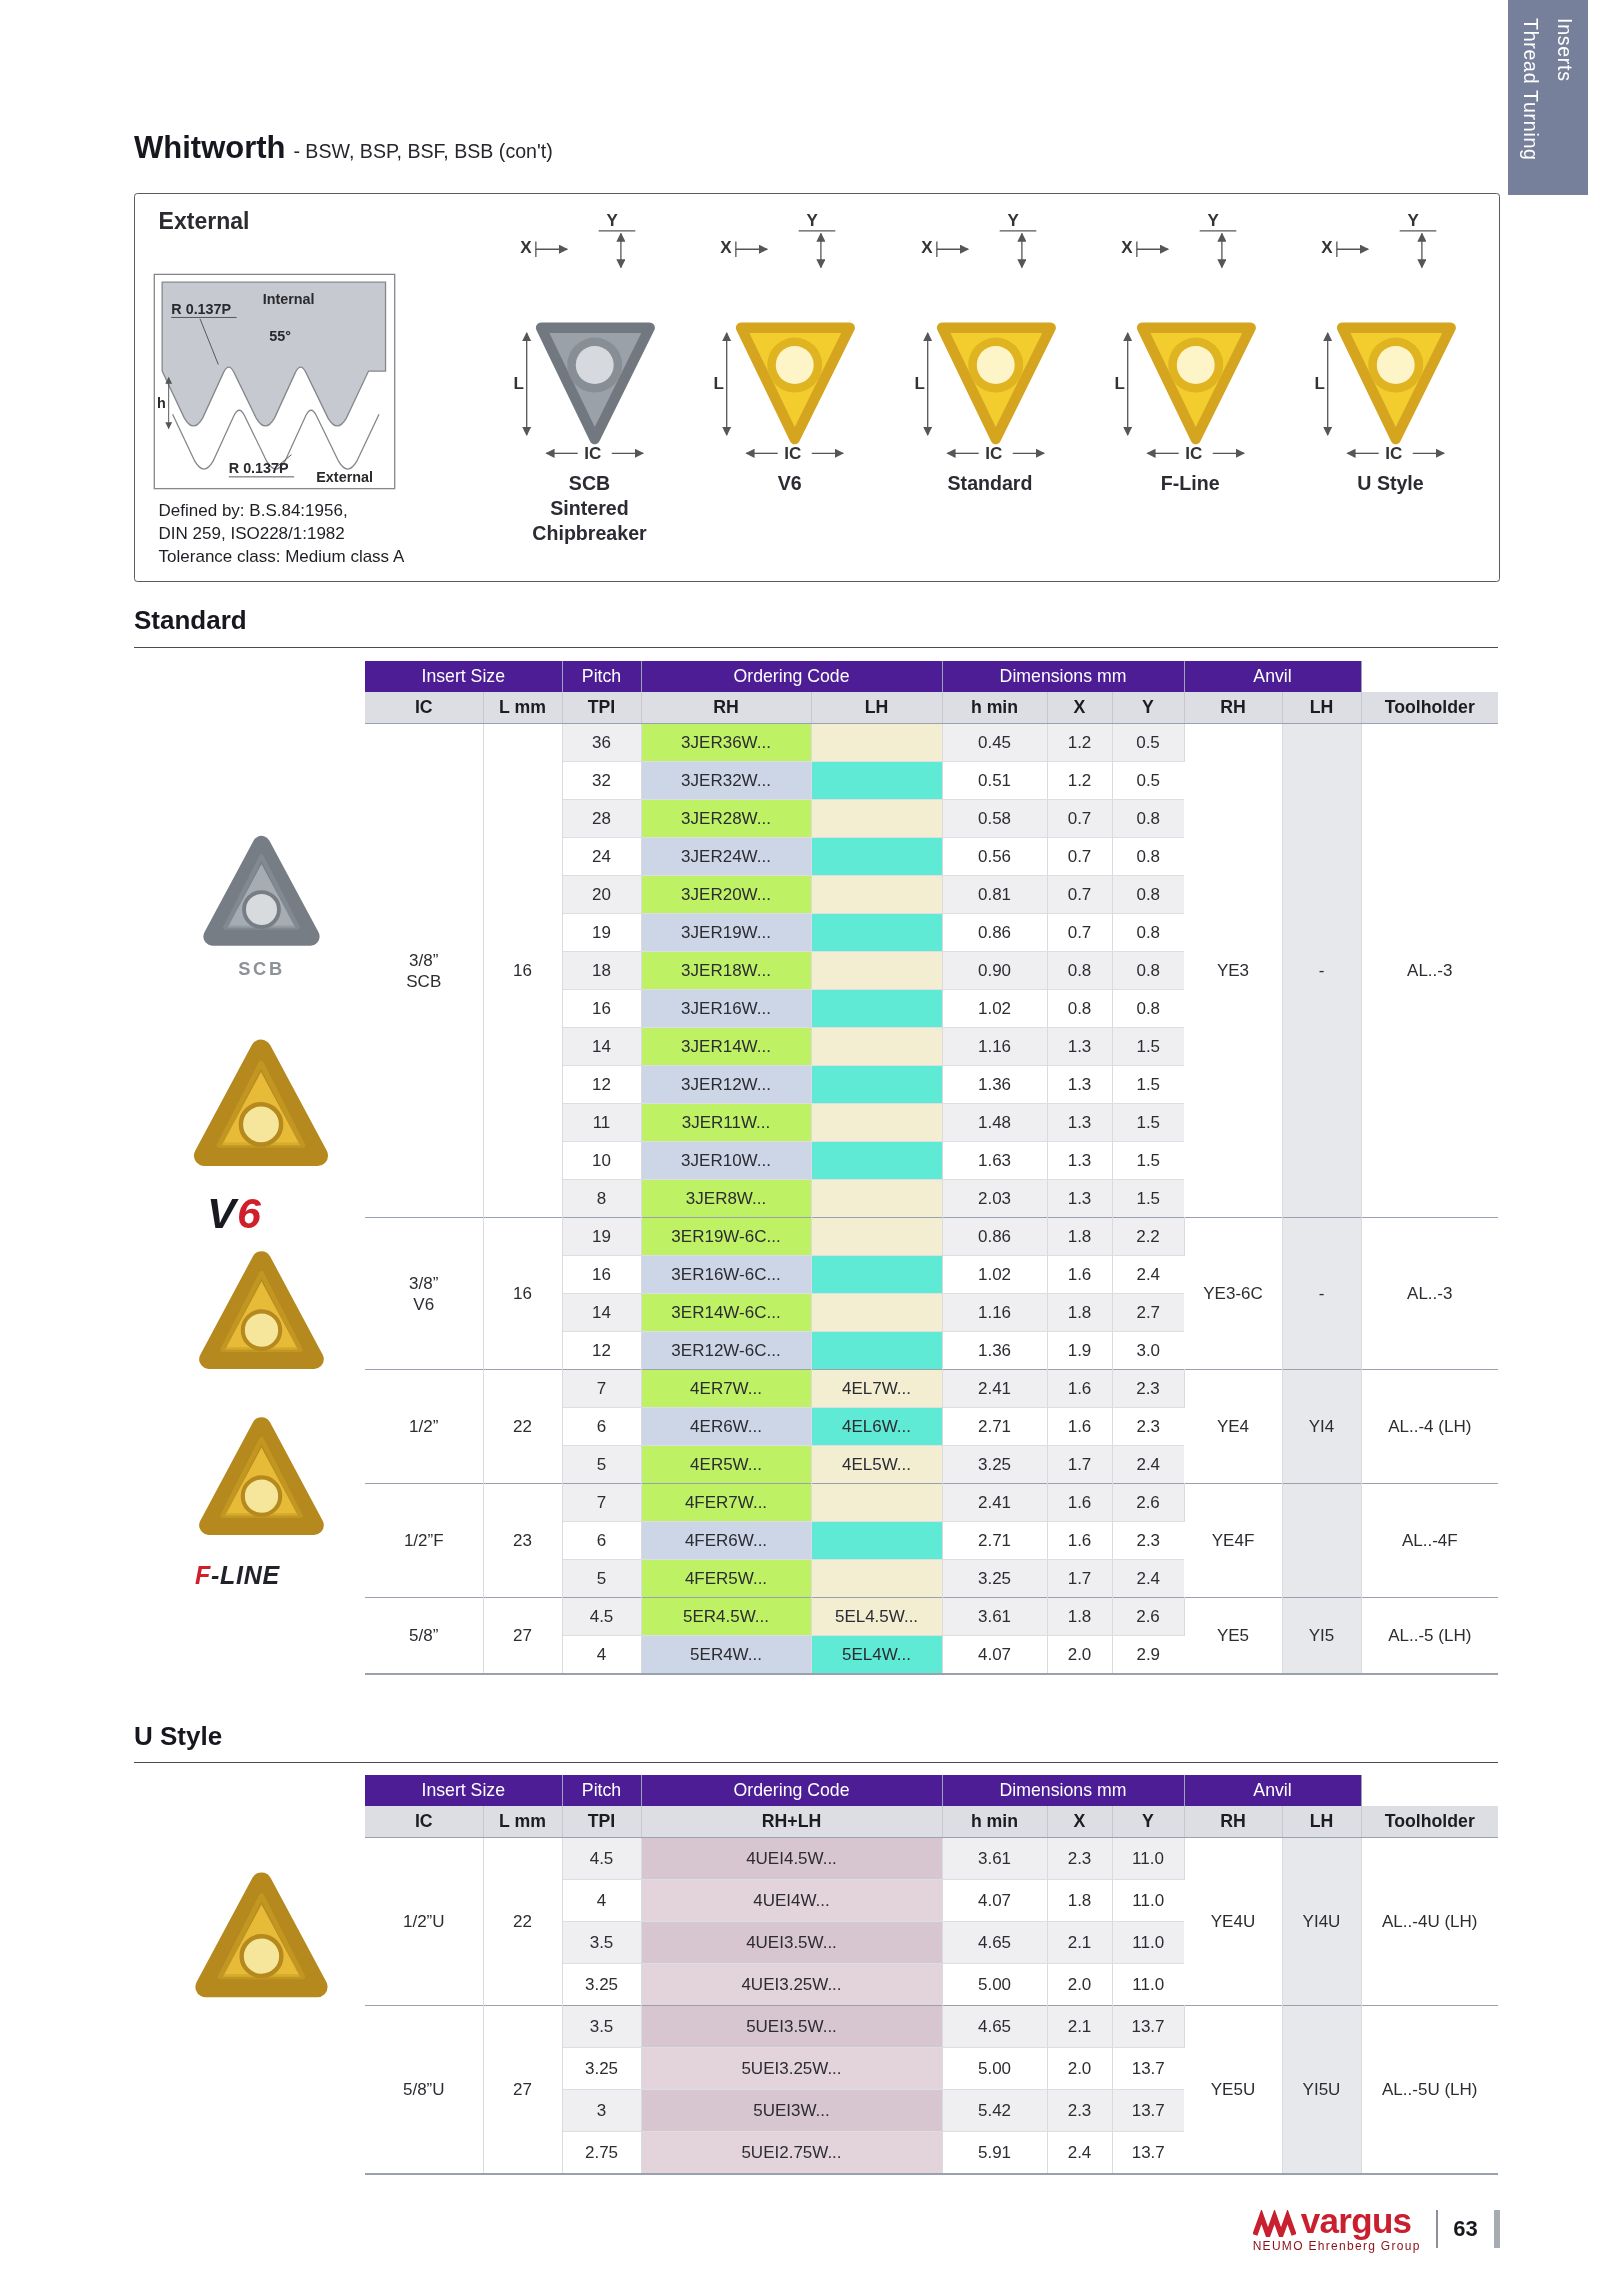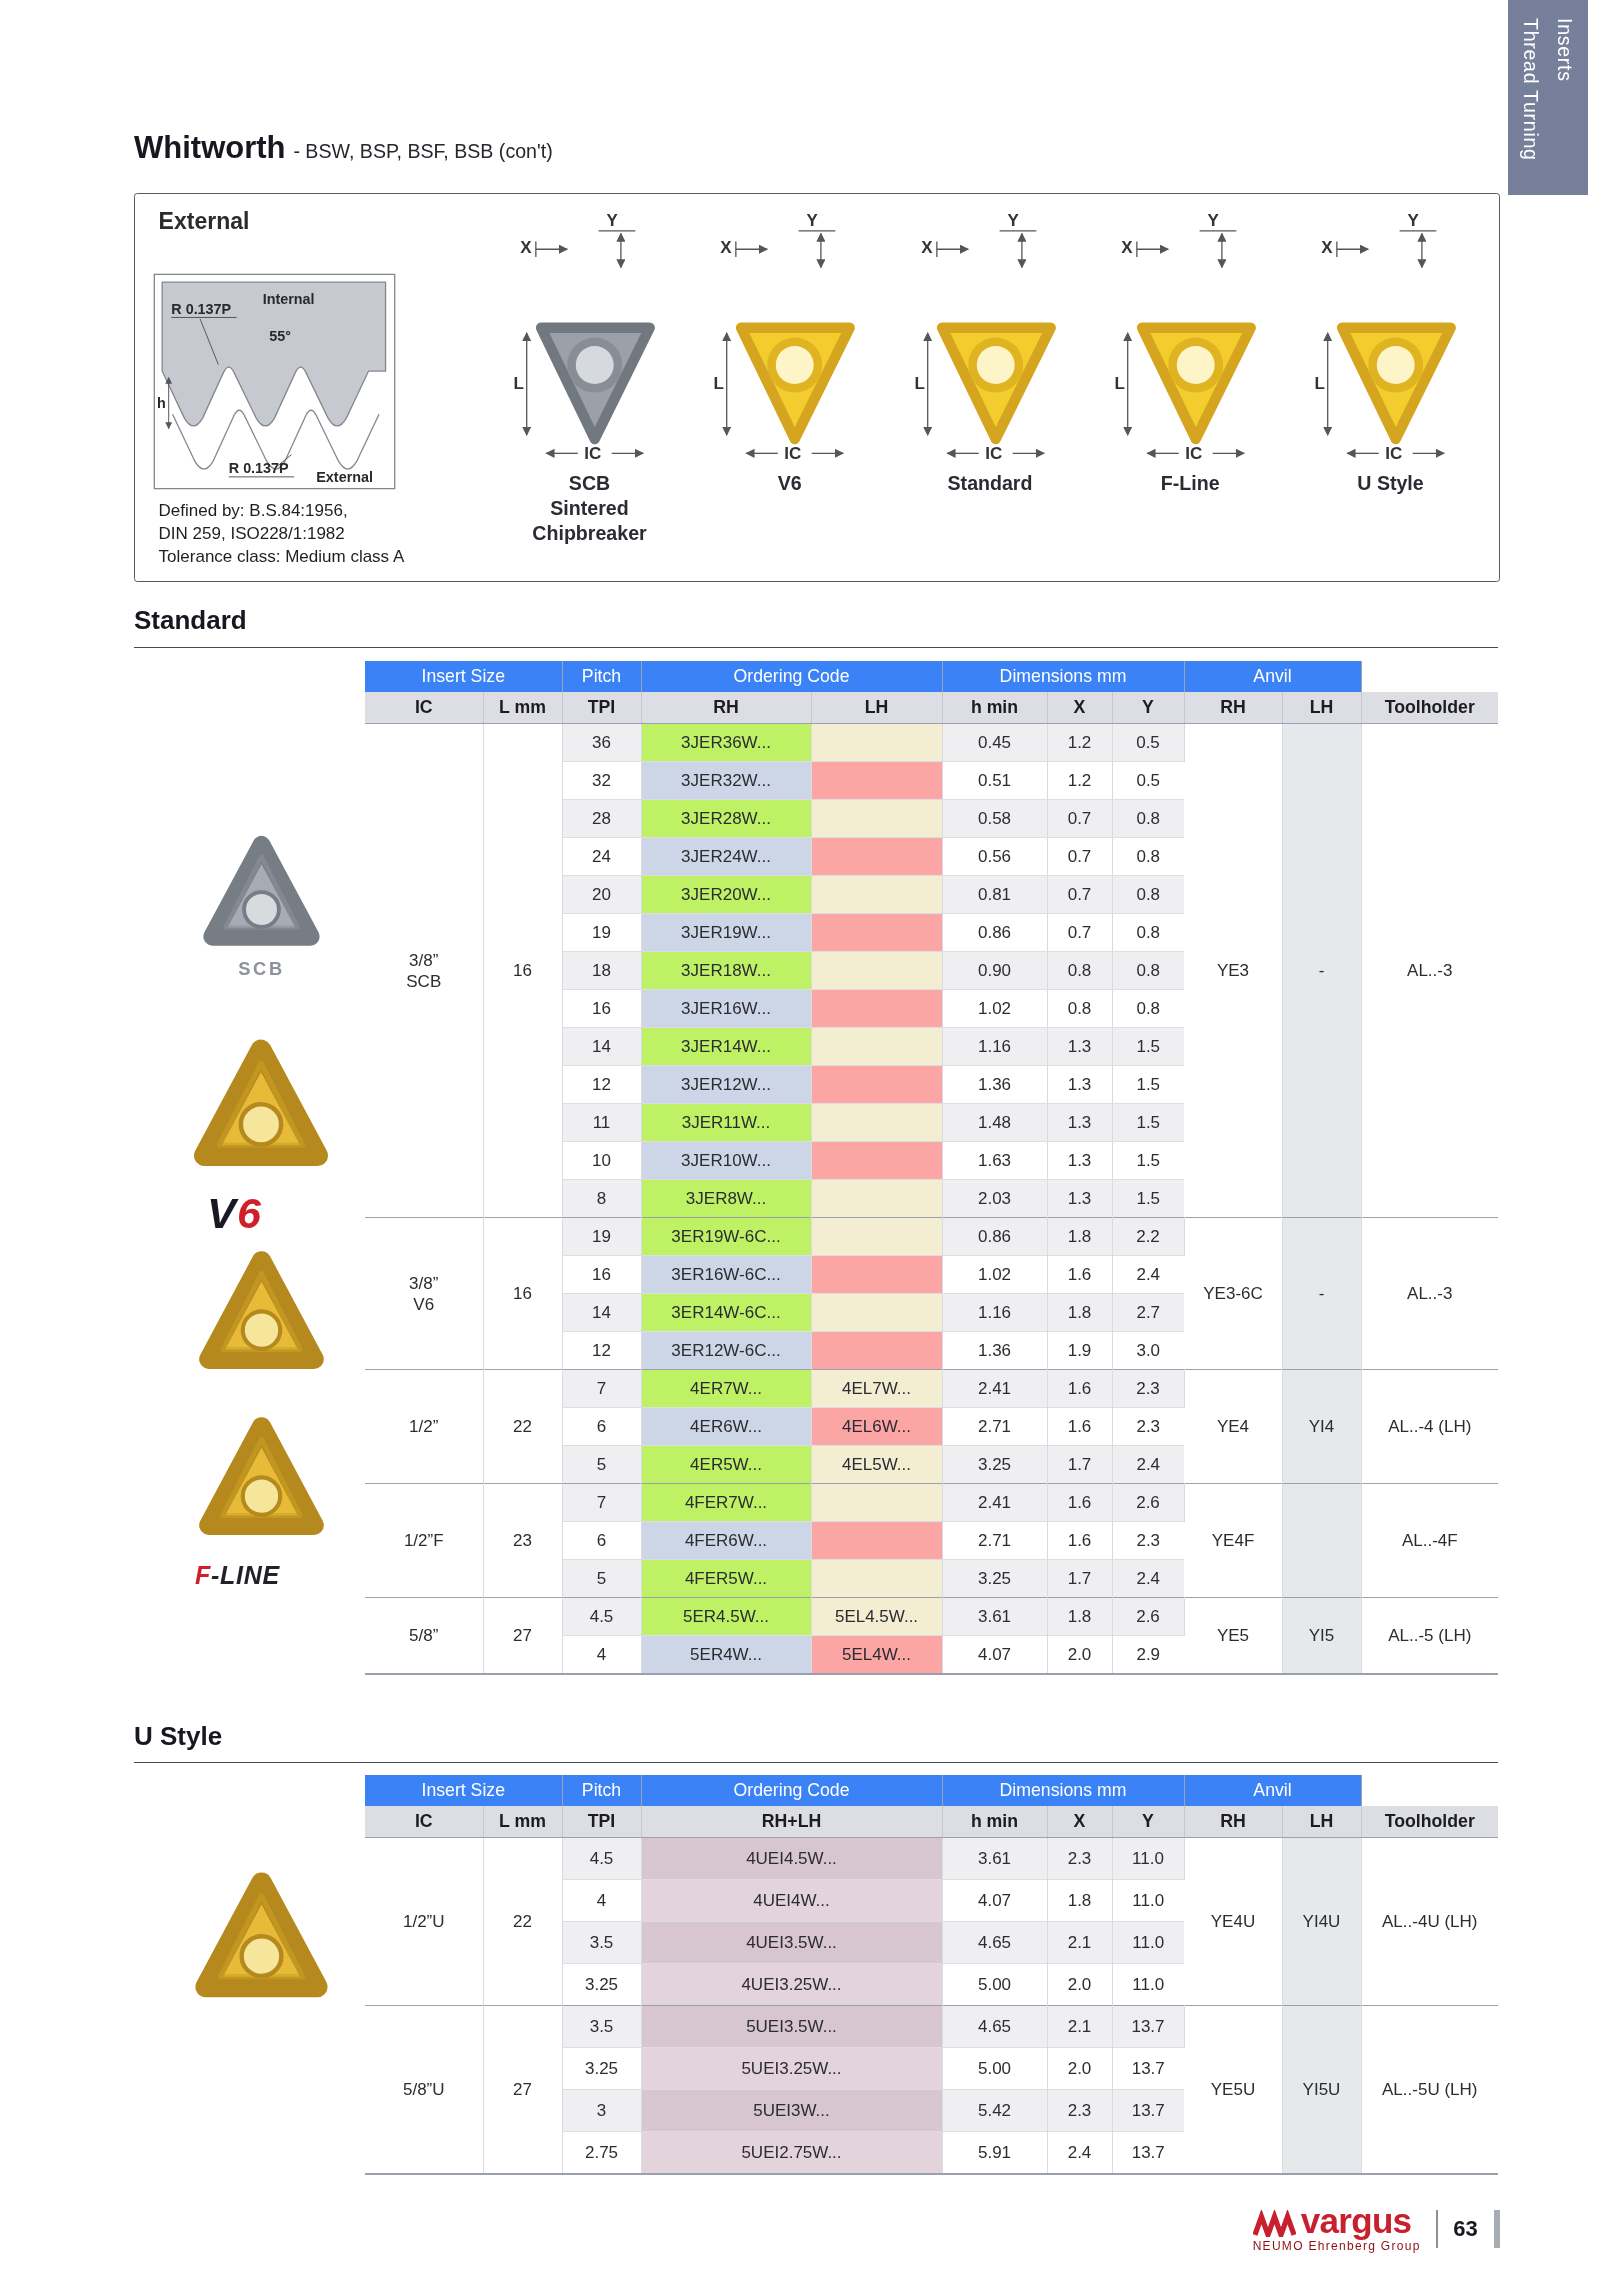--- a/index.html
+++ b/index.html
@@ -45,21 +45,21 @@
     margin-top: 2.6px; font-size: 19.6px; font-weight: 700; color: #2b2b33;
     text-align: center; white-space: pre-line; line-height: 25px;
   }
   
   .section-heading { position: absolute; left: 134px; font-size: 26px; font-weight: 700; color: #17171f; }
   .section-rule { position: absolute; left: 134px; width: 1364px; height: 1.3px; background: #4a4b52; }
   
   .data-table { position: absolute; left: 365px; width: 1133px; border-collapse: collapse; table-layout: fixed; background: #fff; border-bottom: 2px solid #99a0ae; }
   .data-table th, .data-table td { text-align: center; vertical-align: middle; }
   .data-table .gh {
-    background: #3b82f6; color: #fff; font-size: 17.7px; font-weight: 400;
+    background: #4c1d95; color: #fff; font-size: 17.7px; font-weight: 400;
     height: 29px; border-right: 1.3px solid #9ba3b6;
   }
   .data-table .gh-empty { background: #fff; border-right: none; }
   .data-table .ch {
     background: #dcdee4; color: #1c1c22; font-size: 17.7px; font-weight: 700;
     height: 29px; border-right: 0.7px solid #c6c8ce; border-bottom: 1.3px solid #9aa1b0;
   }
   .data-table td {
     font-size: 17px; color: #2c2c32; border-right: 0.7px solid #d9dbdf;
     border-top: 0.7px solid #dcdee2; padding: 0 2.6px;
@@ -69,21 +69,21 @@
   #ustyle-table td { height: 41px; }
   .data-table tr.g-start td { border-top: 1.3px solid #99a0ae; }
   .data-table td.span-cell { background: #fff; }
   .data-table td.col-ic { white-space: pre-line; line-height: 21px; }
   .data-table td.col-anvil_lh { background: #e7e8eb; }
   .data-table tbody tr.r-even td.cell { background: #efeff2; }
   .data-table tbody tr.r-odd  td.cell { background: #ffffff; }
   .data-table tbody tr.r-even td.col-rh { background: #bef264; }
   .data-table tbody tr.r-odd  td.col-rh { background: #cdd6e6; }
   .data-table tbody tr.r-even td.col-lh { background: #f3edd2; }
-  .data-table tbody tr.r-odd  td.col-lh { background: #fca5a5; }
+  .data-table tbody tr.r-odd  td.col-lh { background: #5eead4; }
   .data-table tbody tr.r-even td.col-rhlh { background: #d7c6cf; }
   .data-table tbody tr.r-odd  td.col-rhlh { background: #e3d4db; }
   
   .photo { position: absolute; }
   .photo svg { width: 100%; height: 100%; display: block; }
   .scb-label {
     position: absolute; left: 196px; top: 958px; width: 131px; text-align: center;
     font-size: 18.3px; letter-spacing: 2.6px; color: #8d9299; font-weight: 600;
   }
   .v6-logo { position: absolute; left: 207px; top: 1190px; font-size: 43px; font-weight: 800; font-style: italic; line-height: 46px; }

